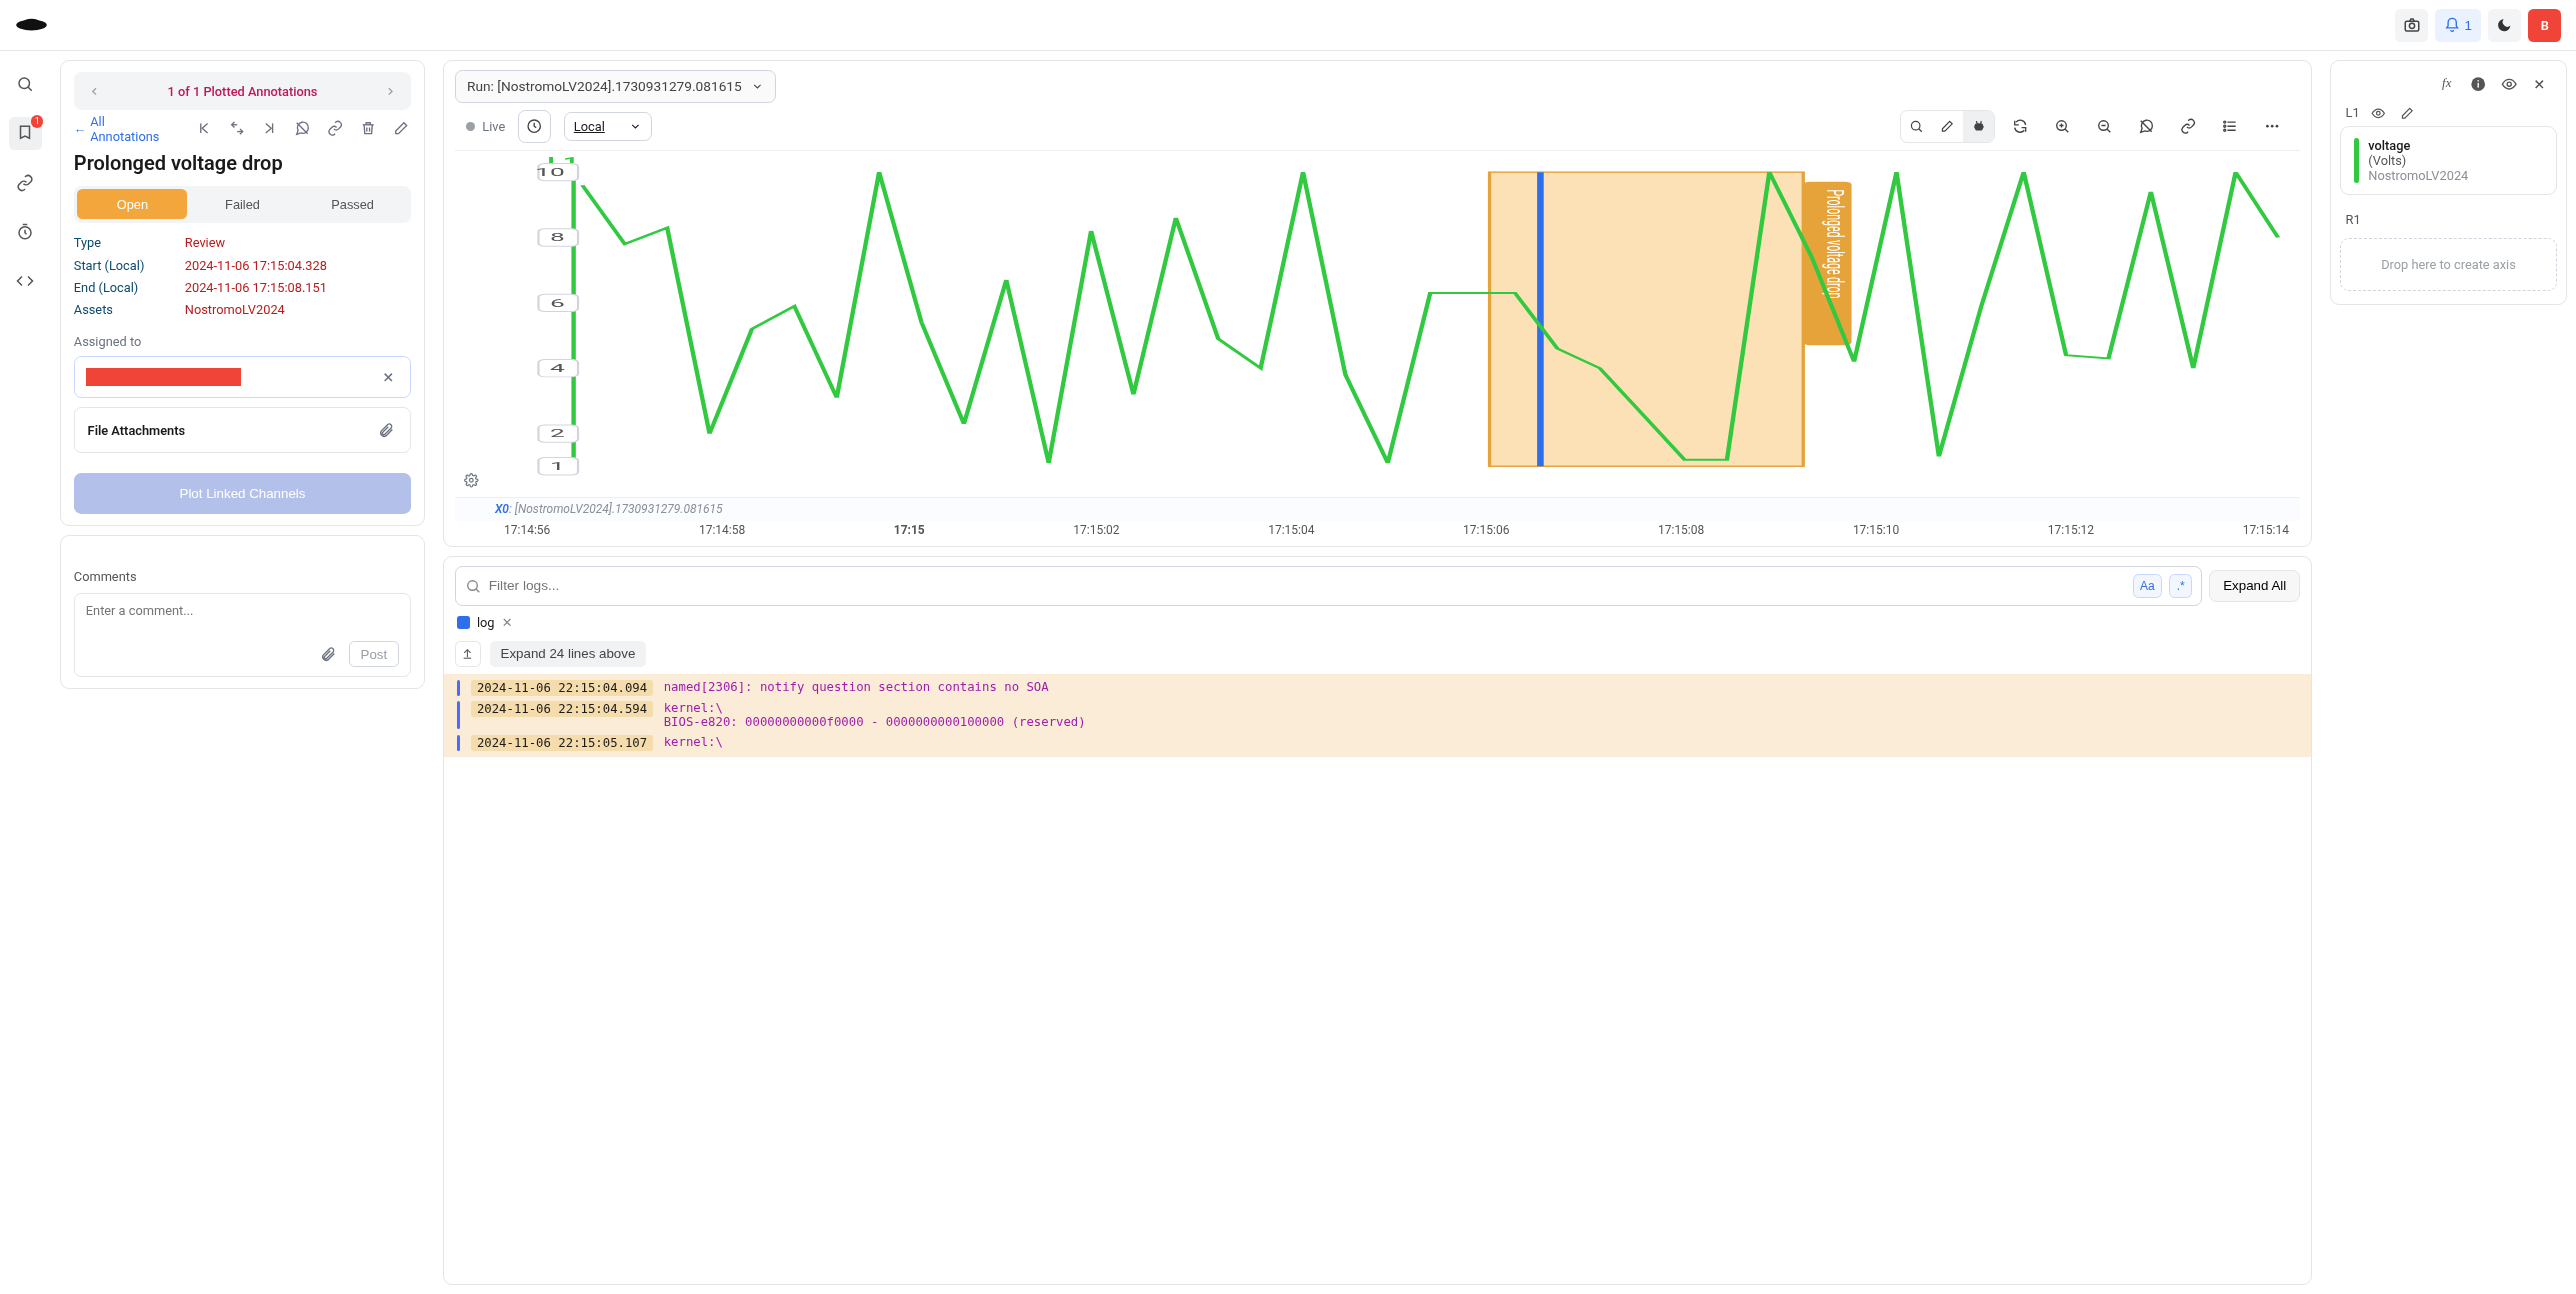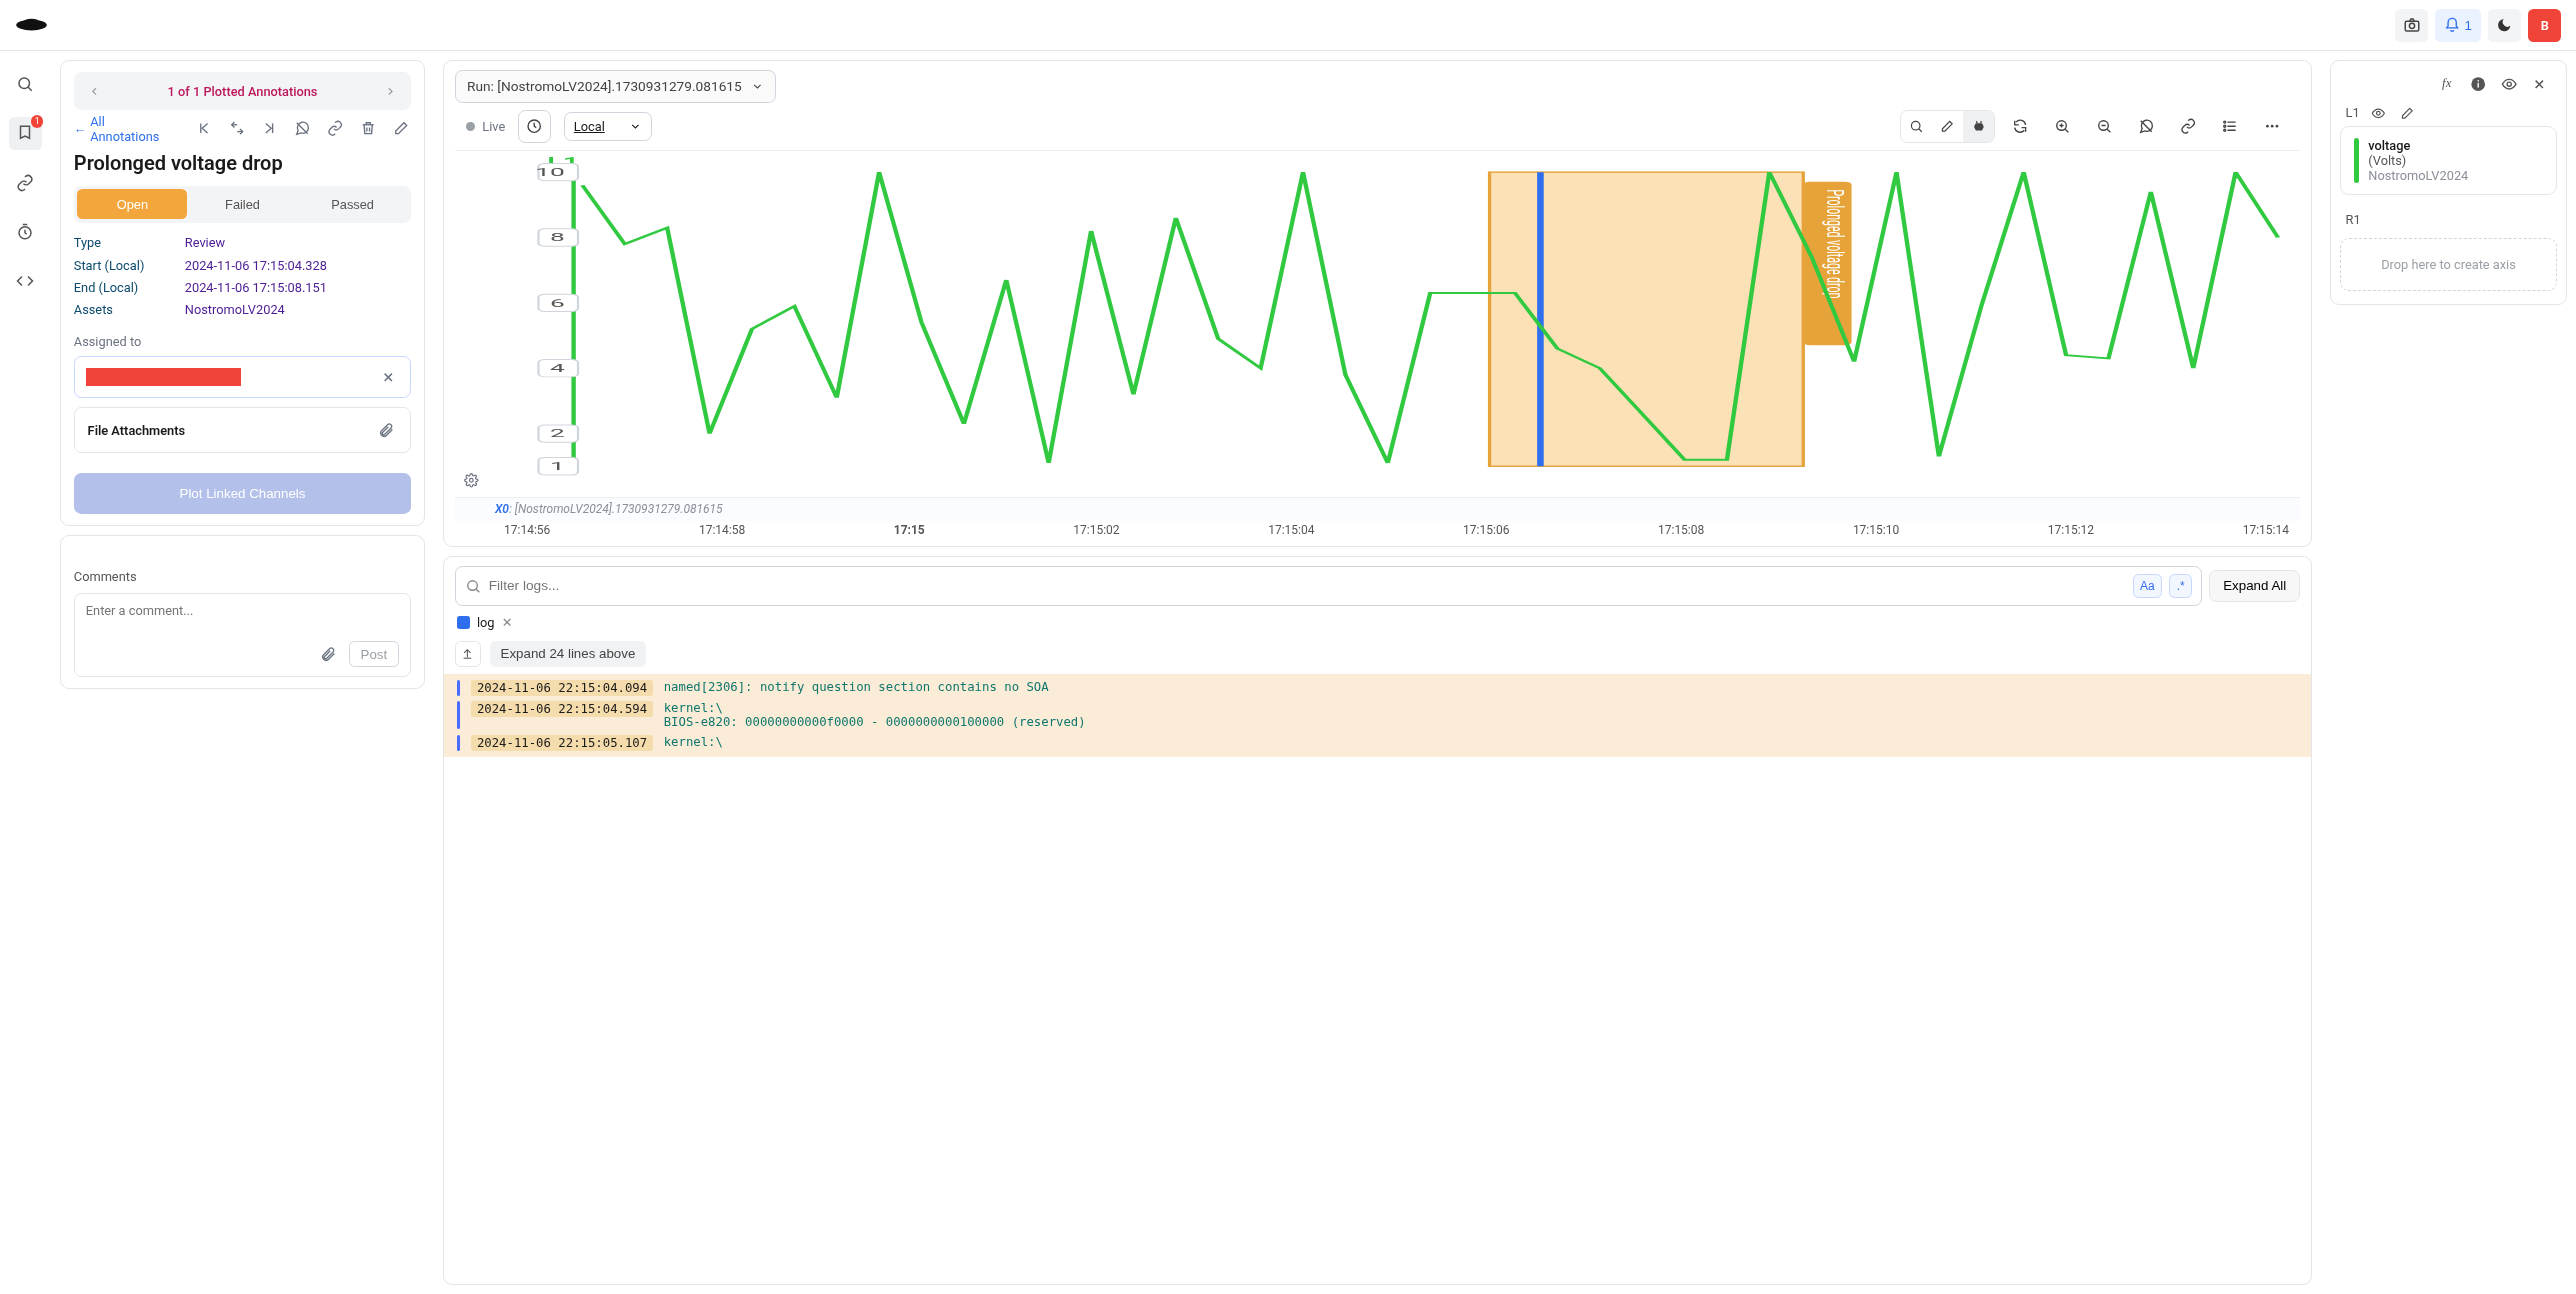--- a/index.html
+++ b/index.html
@@ -33,21 +33,21 @@
 .link-back { color:#2f6fed; font-size:12.8px; cursor:pointer; display:inline-flex; align-items:center; gap:3.6px; }
 .tool-row { display:flex; align-items:center; gap:12.8px; margin:3.6px 0 7.3px; }
 .tool-ic { width:22px; height:22px; display:flex; align-items:center; justify-content:center; color:#6b7280; cursor:pointer; }
 .title-h { font-size:20px; font-weight:600; margin:5.5px 0 11px; }
 .seg { background:#f3f4f6; border-radius:7.3px; display:flex; padding:3.6px; }
 .seg button { flex:1; border:none; background:transparent; padding:7.3px 0; border-radius:5.5px; color:#555; cursor:pointer; font-size:12.8px; }
 .seg button.active { background:#f3a63b; color:#fff; font-weight:500; }
 .meta { margin-top:12.8px; }
 .meta-row { display:flex; gap:11px; margin-bottom:7.3px; font-size:12.8px; }
 .meta-k { width:100px; color:#0c4a6e; }
-.meta-v { color:#4c1d95; }
+.meta-v { color:#b91c1c; }
 .field-label { color:#6b7280; font-size:12.8px; margin-top:16.4px; }
 .assignee-box { margin-top:7.3px; border:1.8px solid #c7d7ff; border-radius:7.3px; padding:9px 11px; display:flex; align-items:center; justify-content:space-between; }
 .assignee-chip { width:155px; height:18px; background:#f04438; }
 .attach-row { margin-top:9px; border:0.9px solid #e5e5e5; border-radius:7.3px; padding:11px 12.8px; display:flex; align-items:center; justify-content:space-between; font-weight:600; }
 .plot-btn { margin-top:20px; width:100%; border:none; background:#b3c0ea; color:#fff; font-weight:500; padding:12.8px 0; border-radius:7.3px; cursor:pointer; }
 .comments-h { margin-top:22px; color:#555; }
 .comment-box { margin-top:9px; border:0.9px solid #e5e5e5; border-radius:7.3px; padding:9px 11px; }
 .comment-input { width:100%; border:none; outline:none; resize:none; min-height:22px; font-family:inherit; font-size:12.8px; color:#333; }
 .comment-actions { display:flex; justify-content:flex-end; align-items:center; gap:9px; margin-top:5.5px; }
 .post-btn { border:0.9px solid #d0d5dd; background:#fff; color:#9aa0a6; border-radius:5.5px; padding:4.6px 11px; cursor:pointer; }
@@ -92,21 +92,21 @@
 .log-chip-row { display:flex; align-items:center; gap:7.3px; padding:0 12.8px 7.3px; }
 .log-chip-sq { width:12.8px; height:12.8px; border-radius:2.7px; background:#2f6fed; }
 .log-chip-x { color:#888; cursor:pointer; }
 .expand-above-row { display:flex; align-items:center; gap:9px; padding:3.6px 11px 7.3px; }
 .expand-above-btn { background:#f1f2f4; border:none; border-radius:5.5px; padding:5.5px 11px; cursor:pointer; color:#444; }
 .up-ic { width:25.5px; height:25.5px; border:0.9px solid #e5e5e5; border-radius:5.5px; display:flex; align-items:center; justify-content:center; color:#555; cursor:pointer; }
 .log-lines { font-family: ui-monospace, Menlo, Consolas, monospace; font-size:12.3px; background:#faecd6; padding:3.6px 0; overflow:auto; }
 .log-line { display:flex; gap:11px; padding:2.7px 12.8px; align-items:flex-start; }
 .log-bar { width:3.6px; align-self:stretch; background:#4b6bff; border-radius:1.8px; }
 .log-ts { background:#f5dcac; padding:0.9px 5.5px; border-radius:2.7px; white-space:nowrap; }
-.log-msg { flex:1; white-space:pre-wrap; color:#0f766e; }
+.log-msg { flex:1; white-space:pre-wrap; color:#a21caf; }
 
 
 .rightcol { width:255px; padding:9px; display:flex; flex-direction:column; gap:9px; }
 .rc-header { display:flex; justify-content:flex-end; gap:11px; padding:5.5px 7.3px; }
 .rc-ic { width:20px; height:20px; display:flex; align-items:center; justify-content:center; color:#555; cursor:pointer; }
 .axis-head { display:flex; align-items:center; gap:9px; padding:3.6px 5.5px; color:#555; }
 .channel-card { border:0.9px solid #e5e5e5; border-radius:9px; padding:11px 12.8px; display:flex; gap:9px; }
 .ch-color { width:5.5px; border-radius:2.7px; background:#31c940; }
 .ch-name { font-weight:500; }
 .ch-unit { color:#555; }

